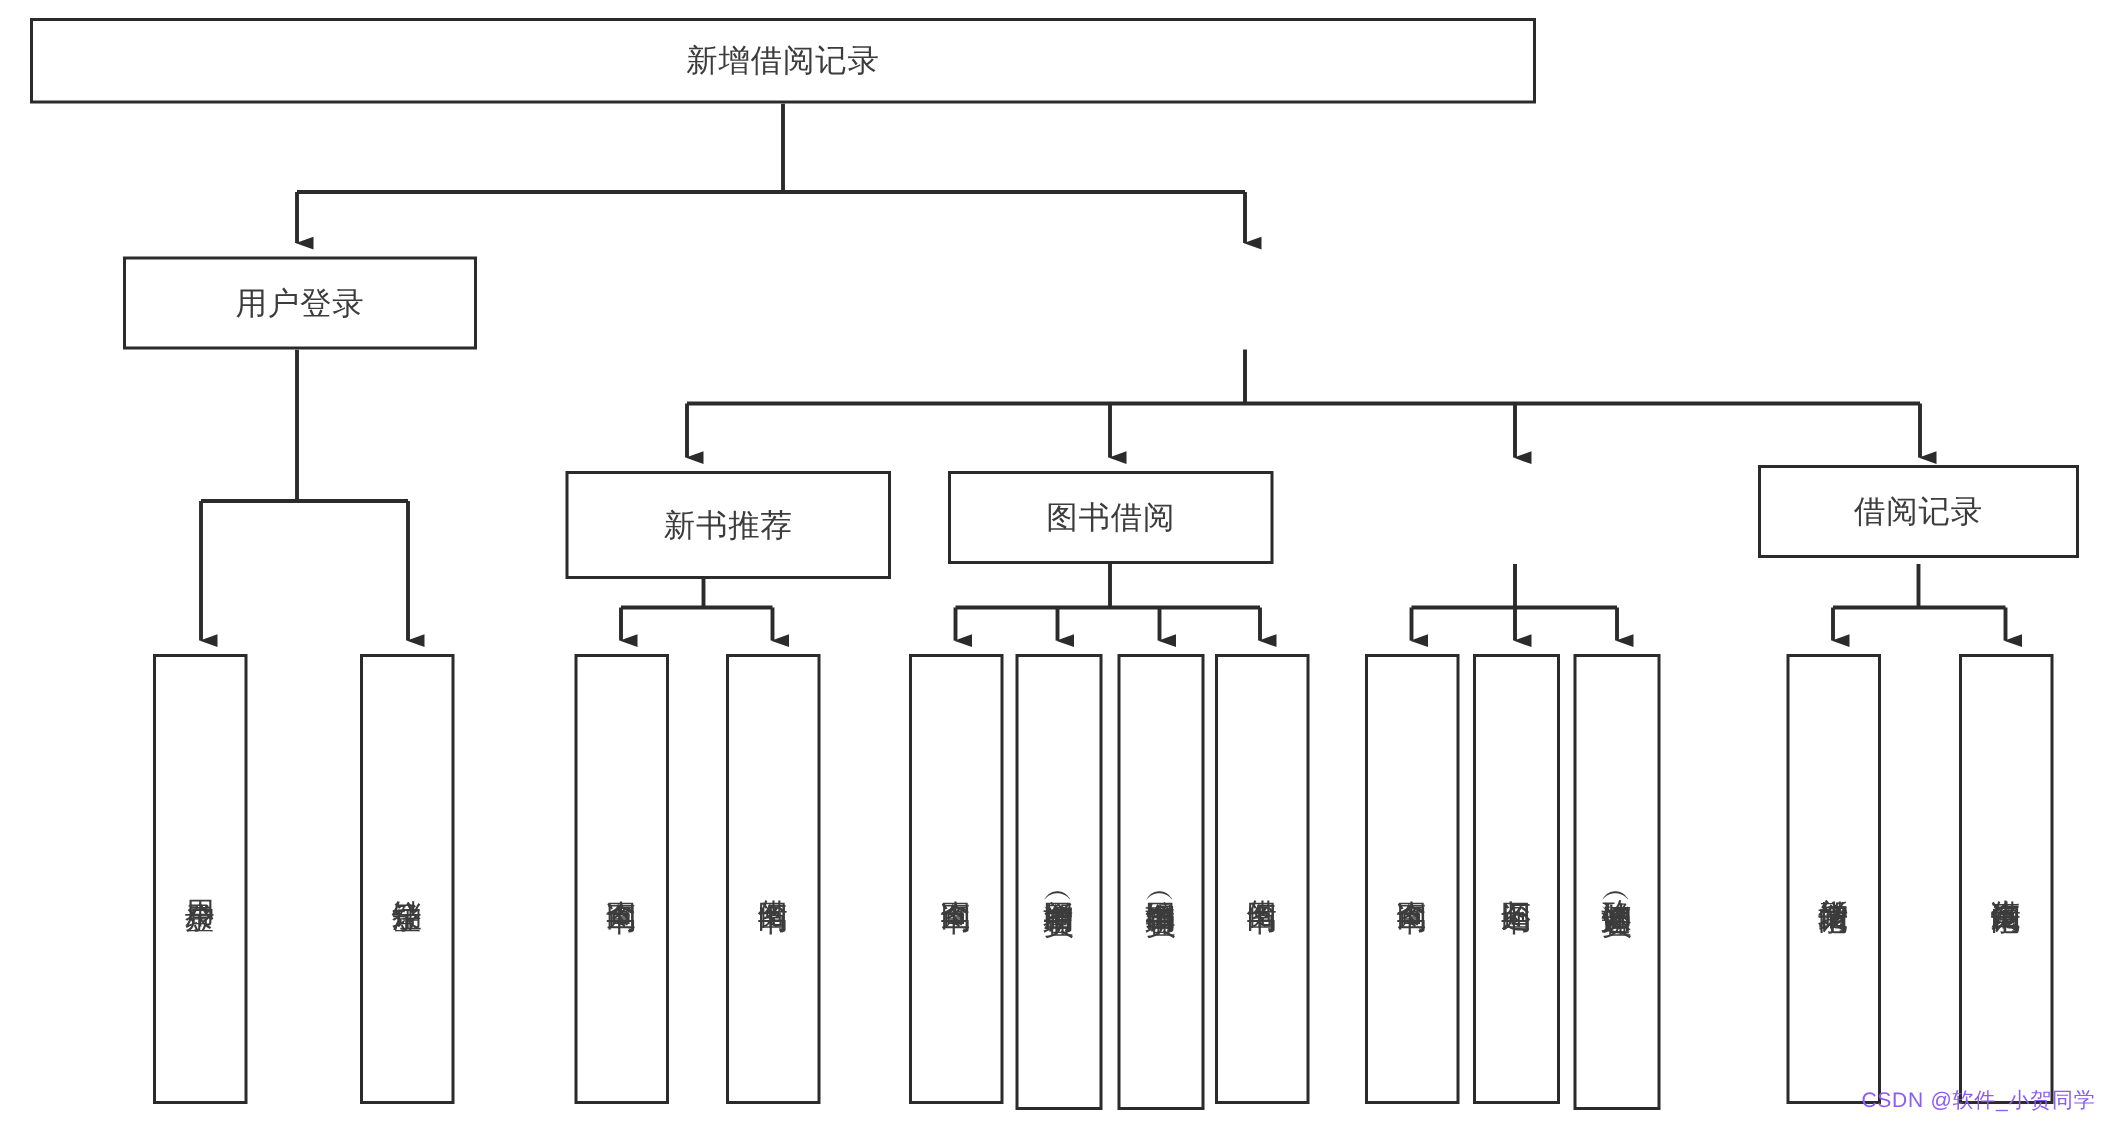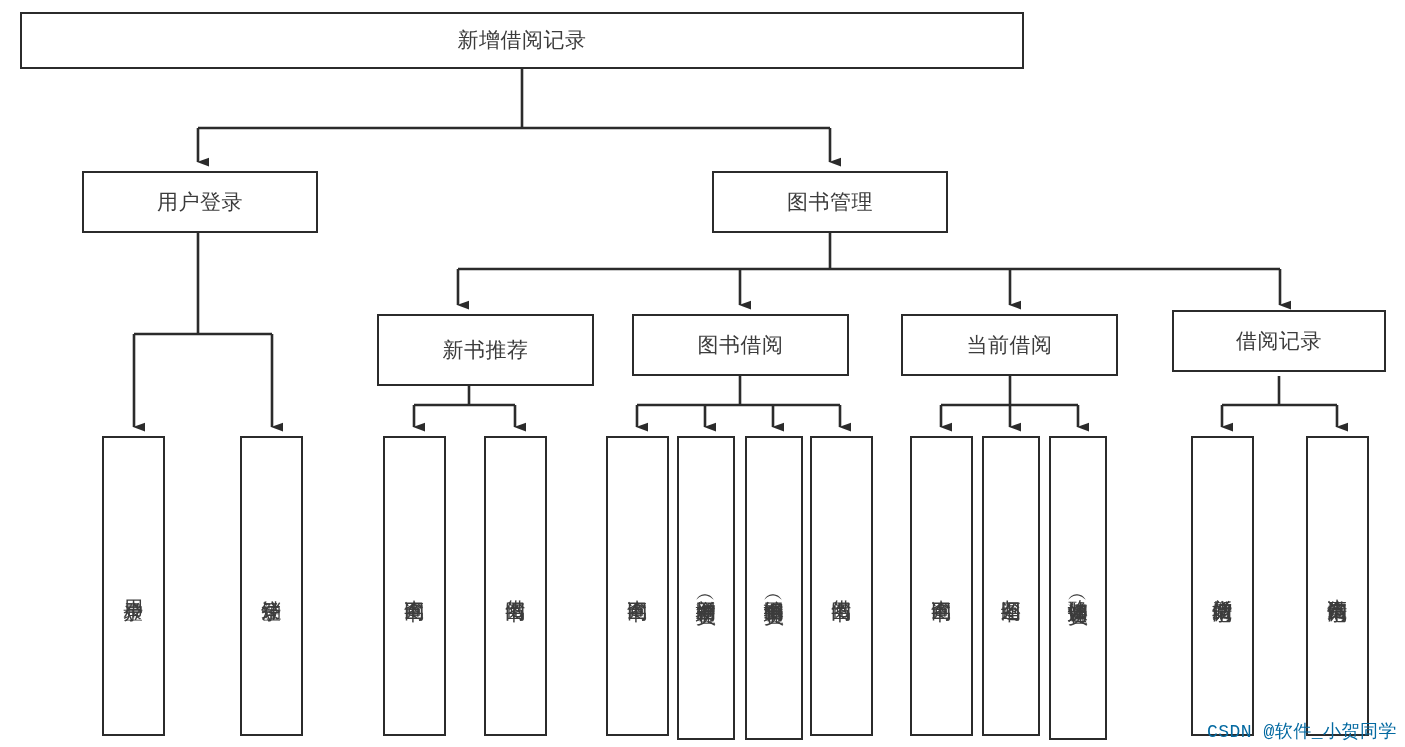--- a/index.html
+++ b/index.html
@@ -61,25 +61,25 @@
     font-size: 20px;
     line-height: 1.12;
     letter-spacing: 1px;
     max-height: 270px;
     white-space: normal;
   }
   .watermark {
     position: absolute;
     right: 8px;
     bottom: 4px;
-    font-size: 18px;
-    color: #0369a1;
+    font-size: 14px;
+    color: #8b5cf6;
     letter-spacing: 0.5px;
     white-space: nowrap;
-    font-family: Liberation Mono, monospace;
+    font-family: Liberation Sans, sans-serif;
   }
 </style>
 </head>
 <body>
 
 <div id="canvas">
 
   <svg class="edges" viewBox="0 0 1405 747" xmlns="http://www.w3.org/2000/svg">
     <defs>
       <marker id="arrow" markerWidth="10" markerHeight="12" refX="4.6" refY="11" orient="auto" markerUnits="userSpaceOnUse">
@@ -130,32 +130,26 @@
     </g>
   </svg>
 
   <div class="node h root" style="left:20px; top:12px; width:1004px; height:57px;">
     <span class="label">新增借阅记录</span>
   </div>
 
   <div class="node h" style="left:82px; top:171px; width:236px; height:62px;">
     <span class="label">用户登录</span>
   </div>
-  <div class="node h" style="left:712px; top:171px; width:236px; height:62px;">
-    <span class="label">图书管理</span>
-  </div>
 
   <div class="node h" style="left:377px; top:314px; width:217px; height:72px;align-items:center;">
     <span class="label">新书推荐</span>
   </div>
   <div class="node h" style="left:632px; top:314px; width:217px; height:62px;">
     <span class="label">图书借阅</span>
-  </div>
-  <div class="node h" style="left:901px; top:314px; width:217px; height:62px;">
-    <span class="label">当前借阅</span>
   </div>
   <div class="node h" style="left:1172px; top:310px; width:214px; height:62px;">
     <span class="label">借阅记录</span>
   </div>
 
   <div class="node v" style="left:102px; top:436px; width:63px; height:300px;">
     <span class="label">用户登录</span>
   </div>
   <div class="node v" style="left:240px; top:436px; width:63px; height:300px;">
     <span class="label">注销登录</span>

